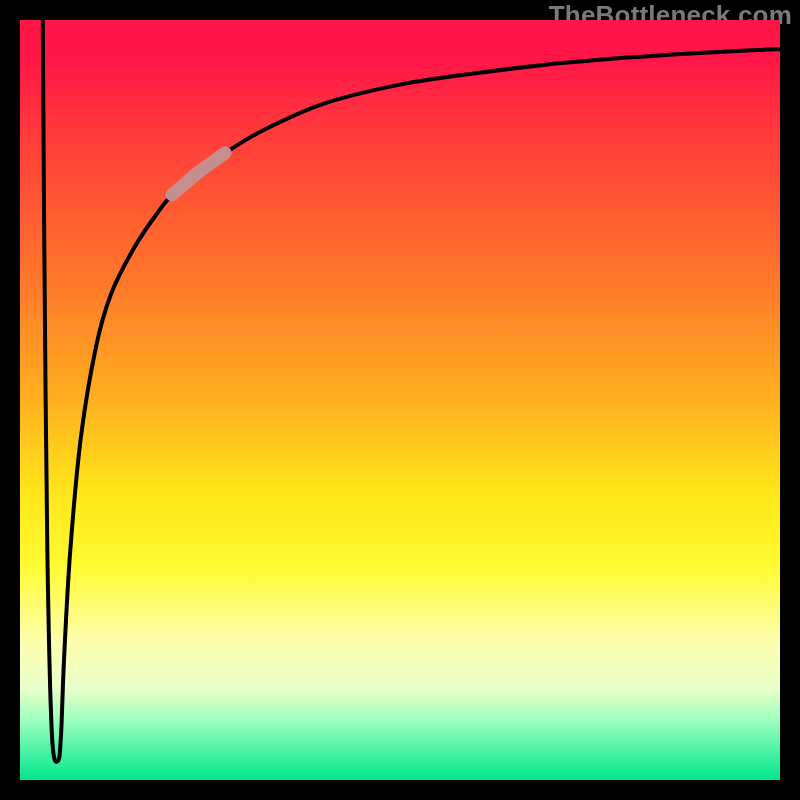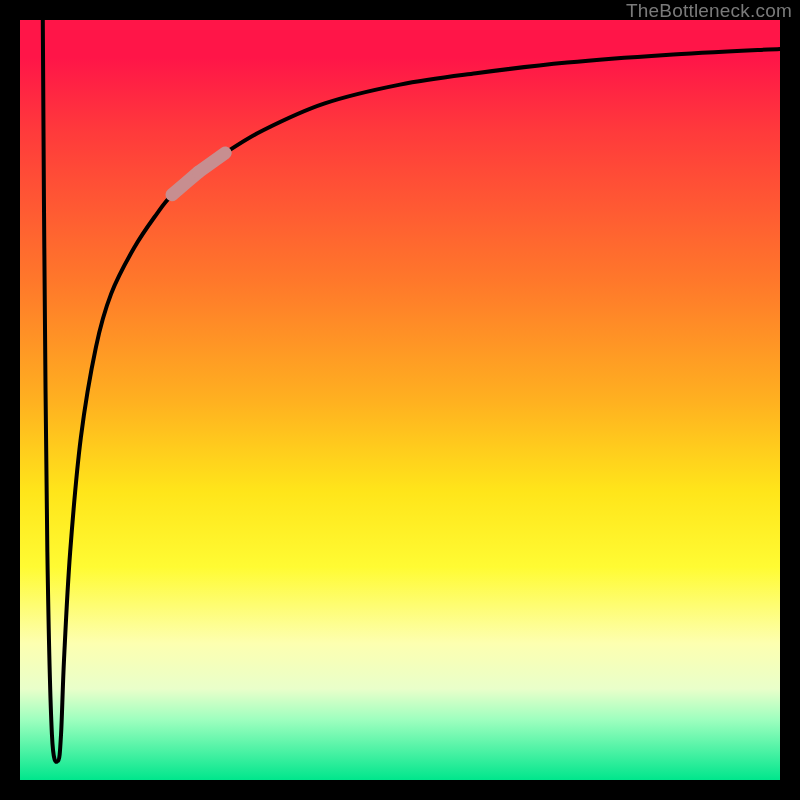--- a/index.html
+++ b/index.html
@@ -35,22 +35,22 @@
       #e9ffca 88%,
       #9fffbf 92%,
       #00e68c 100%
     );
   }
   .attribution {
     position: absolute;
     top: 0;
     right: 8px;
     color: #7a7a7a;
-    font-size: 19px;
-    font-weight: 400;
+    font-size: 26px;
+    font-weight: 700;
     letter-spacing: 0.2px;
     user-select: none;
   }
   svg.curve {
     position: absolute;
     left: 0;
     top: 0;
     width: 760px;
     height: 760px;
     overflow: visible;

